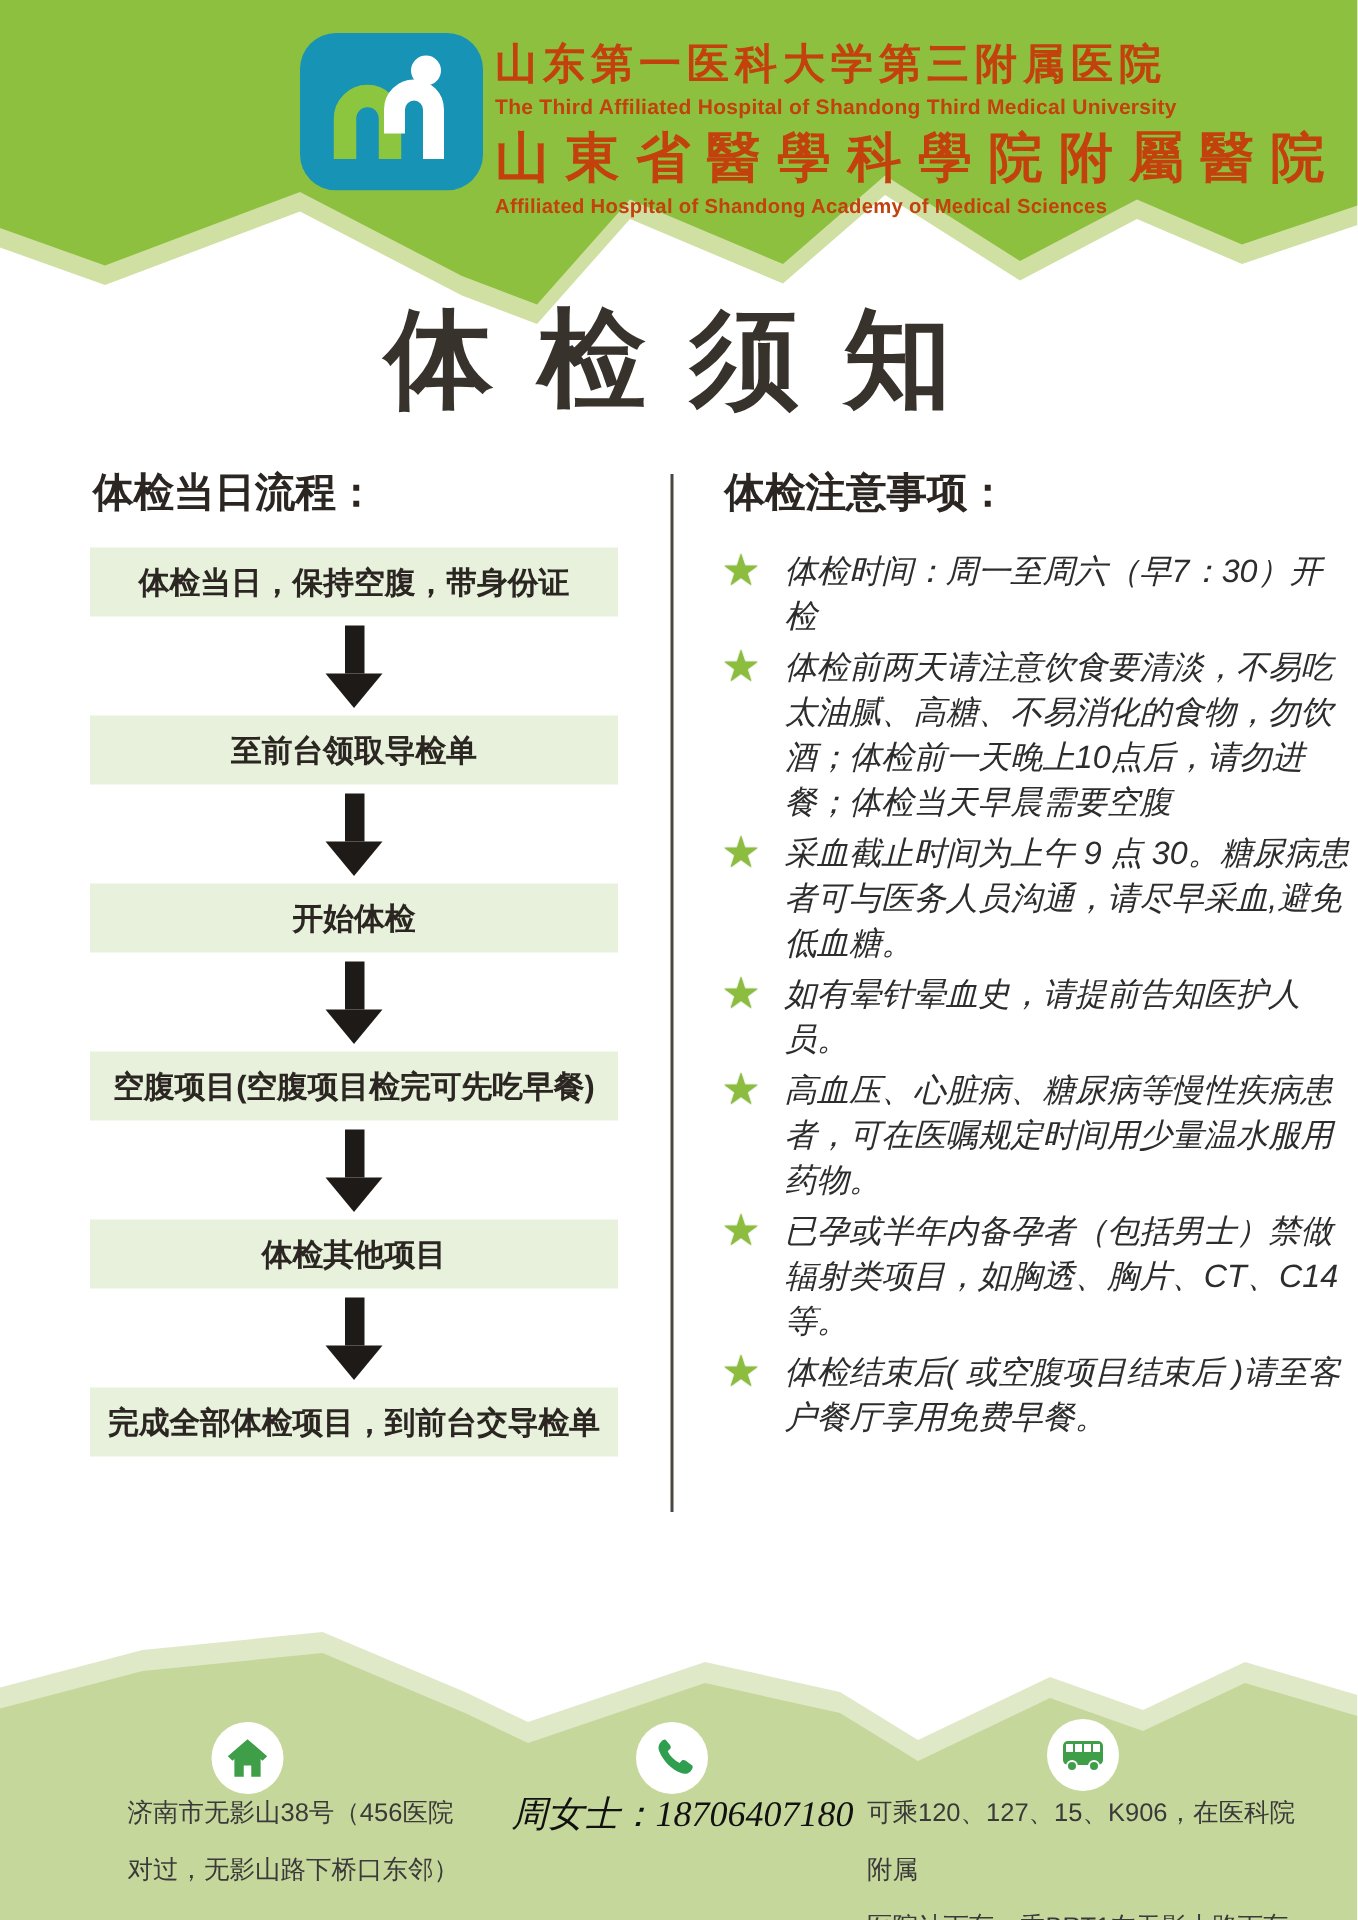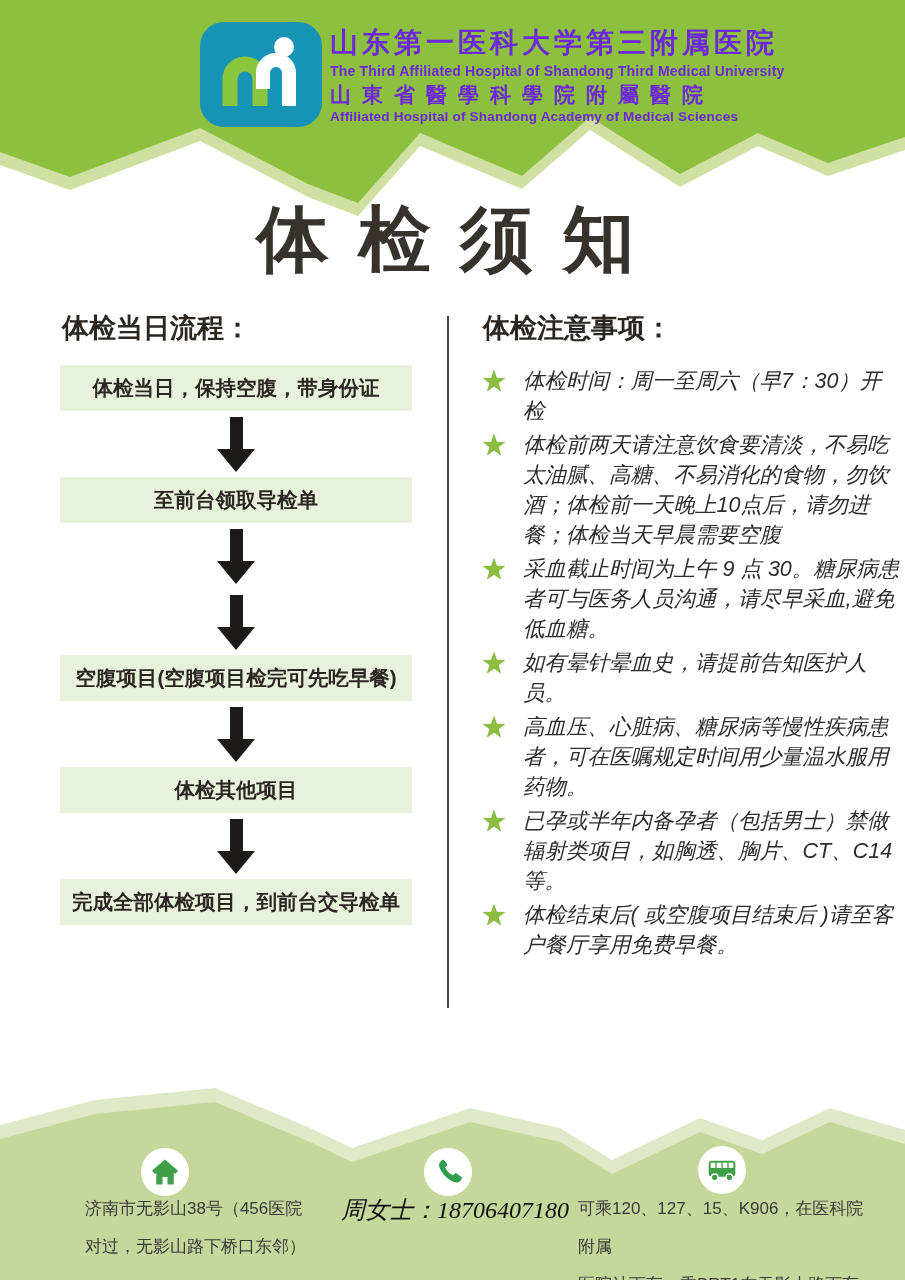--- a/index.html
+++ b/index.html
@@ -3,26 +3,26 @@
 <meta charset="utf-8">
 <style>
   html,body{margin:0;padding:0;}
   .page{position:relative;width:905px;height:1280px;background:#ffffff;overflow:hidden;
         font-family:"Liberation Sans","DejaVu Sans",sans-serif;}
   svg{display:block;}
 
   
   .header-svg{position:absolute;left:0;top:0;}
   .logo{position:absolute;left:200px;top:22px;}
-  .hosp-text{position:absolute;left:330px;top:24px;width:560px;color:#6d28d9;}
+  .hosp-text{position:absolute;left:330px;top:24px;width:560px;color:#c2410c;}
   .hosp-cn1{font-family:"DejaVu Serif","Liberation Serif",serif;font-weight:700;
             font-size:28px;letter-spacing:4px;white-space:nowrap;}
   .hosp-en1{font-size:14px;font-weight:700;margin-top:1px;letter-spacing:.2px;}
   .hosp-cn2{font-family:"DejaVu Serif","Liberation Serif",serif;font-weight:700;
-            font-size:21px;letter-spacing:11px;margin-top:2px;white-space:nowrap;}
+            font-size:36px;letter-spacing:11px;margin-top:2px;white-space:nowrap;}
   .hosp-en2{font-size:13.5px;font-weight:700;letter-spacing:.2px;}
 
   
   .title{position:absolute;left:0;top:192px;width:905px;margin:0;text-align:center;
          font-size:72px;font-weight:800;color:#38322c;letter-spacing:30px;padding-left:16px;
          box-sizing:border-box;}
 
   
   .col-heading{position:absolute;margin:0;font-size:27px;font-weight:800;color:#2b2622;}
   .left-heading{left:62px;top:310px;}
@@ -91,20 +91,21 @@
     <div class="flow-box">体检当日，保持空腹，带身份证</div>
     <div class="flow-arrow">
         <div class="arrow-stem"></div>
         <div class="arrow-head"></div>
       </div>
     <div class="flow-box">至前台领取导检单</div>
     <div class="flow-arrow">
         <div class="arrow-stem"></div>
         <div class="arrow-head"></div>
       </div>
+    <div class="flow-box">开始体检</div>
     <div class="flow-arrow">
         <div class="arrow-stem"></div>
         <div class="arrow-head"></div>
       </div>
     <div class="flow-box">空腹项目(空腹项目检完可先吃早餐)</div>
     <div class="flow-arrow">
         <div class="arrow-stem"></div>
         <div class="arrow-head"></div>
       </div>
     <div class="flow-box">体检其他项目</div>

